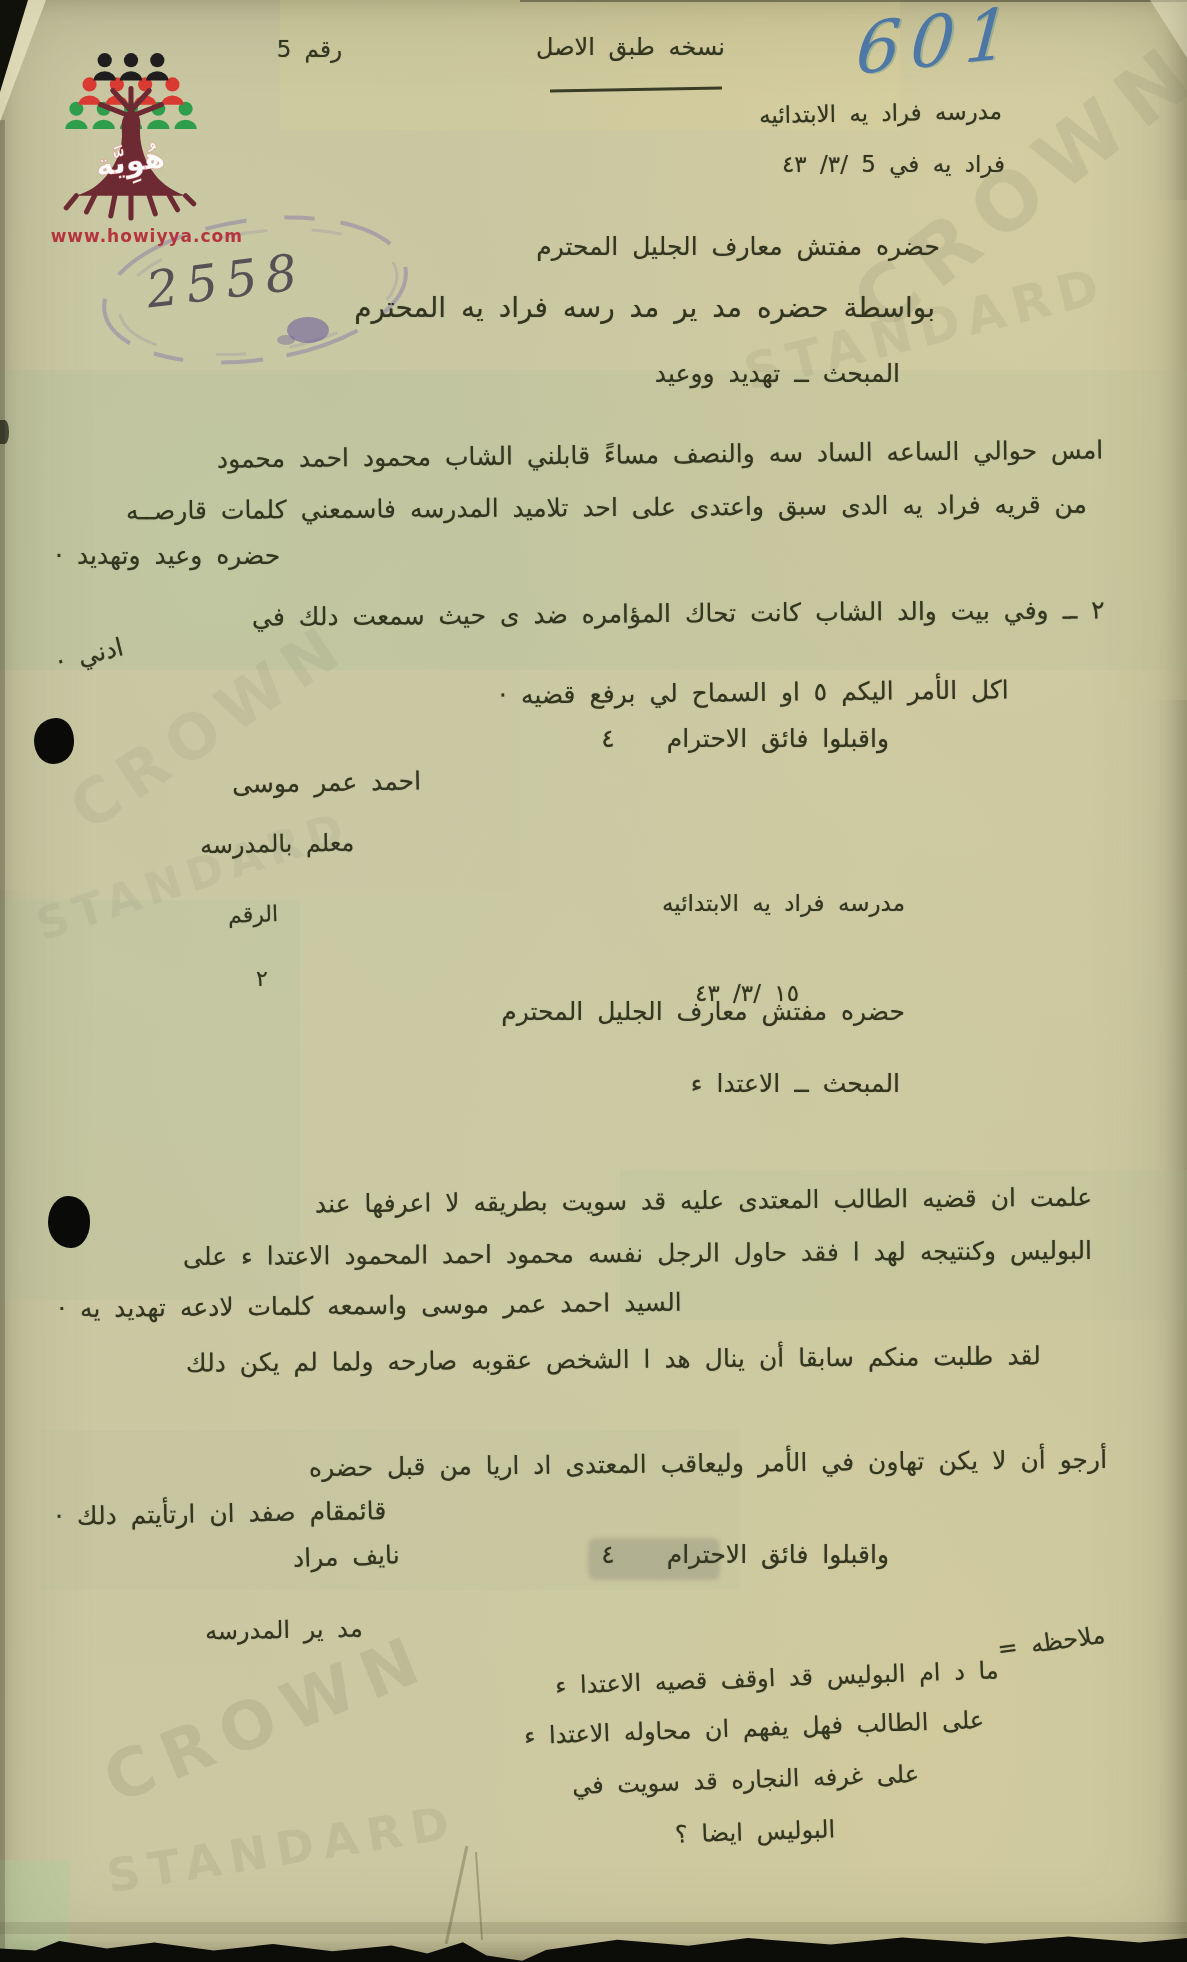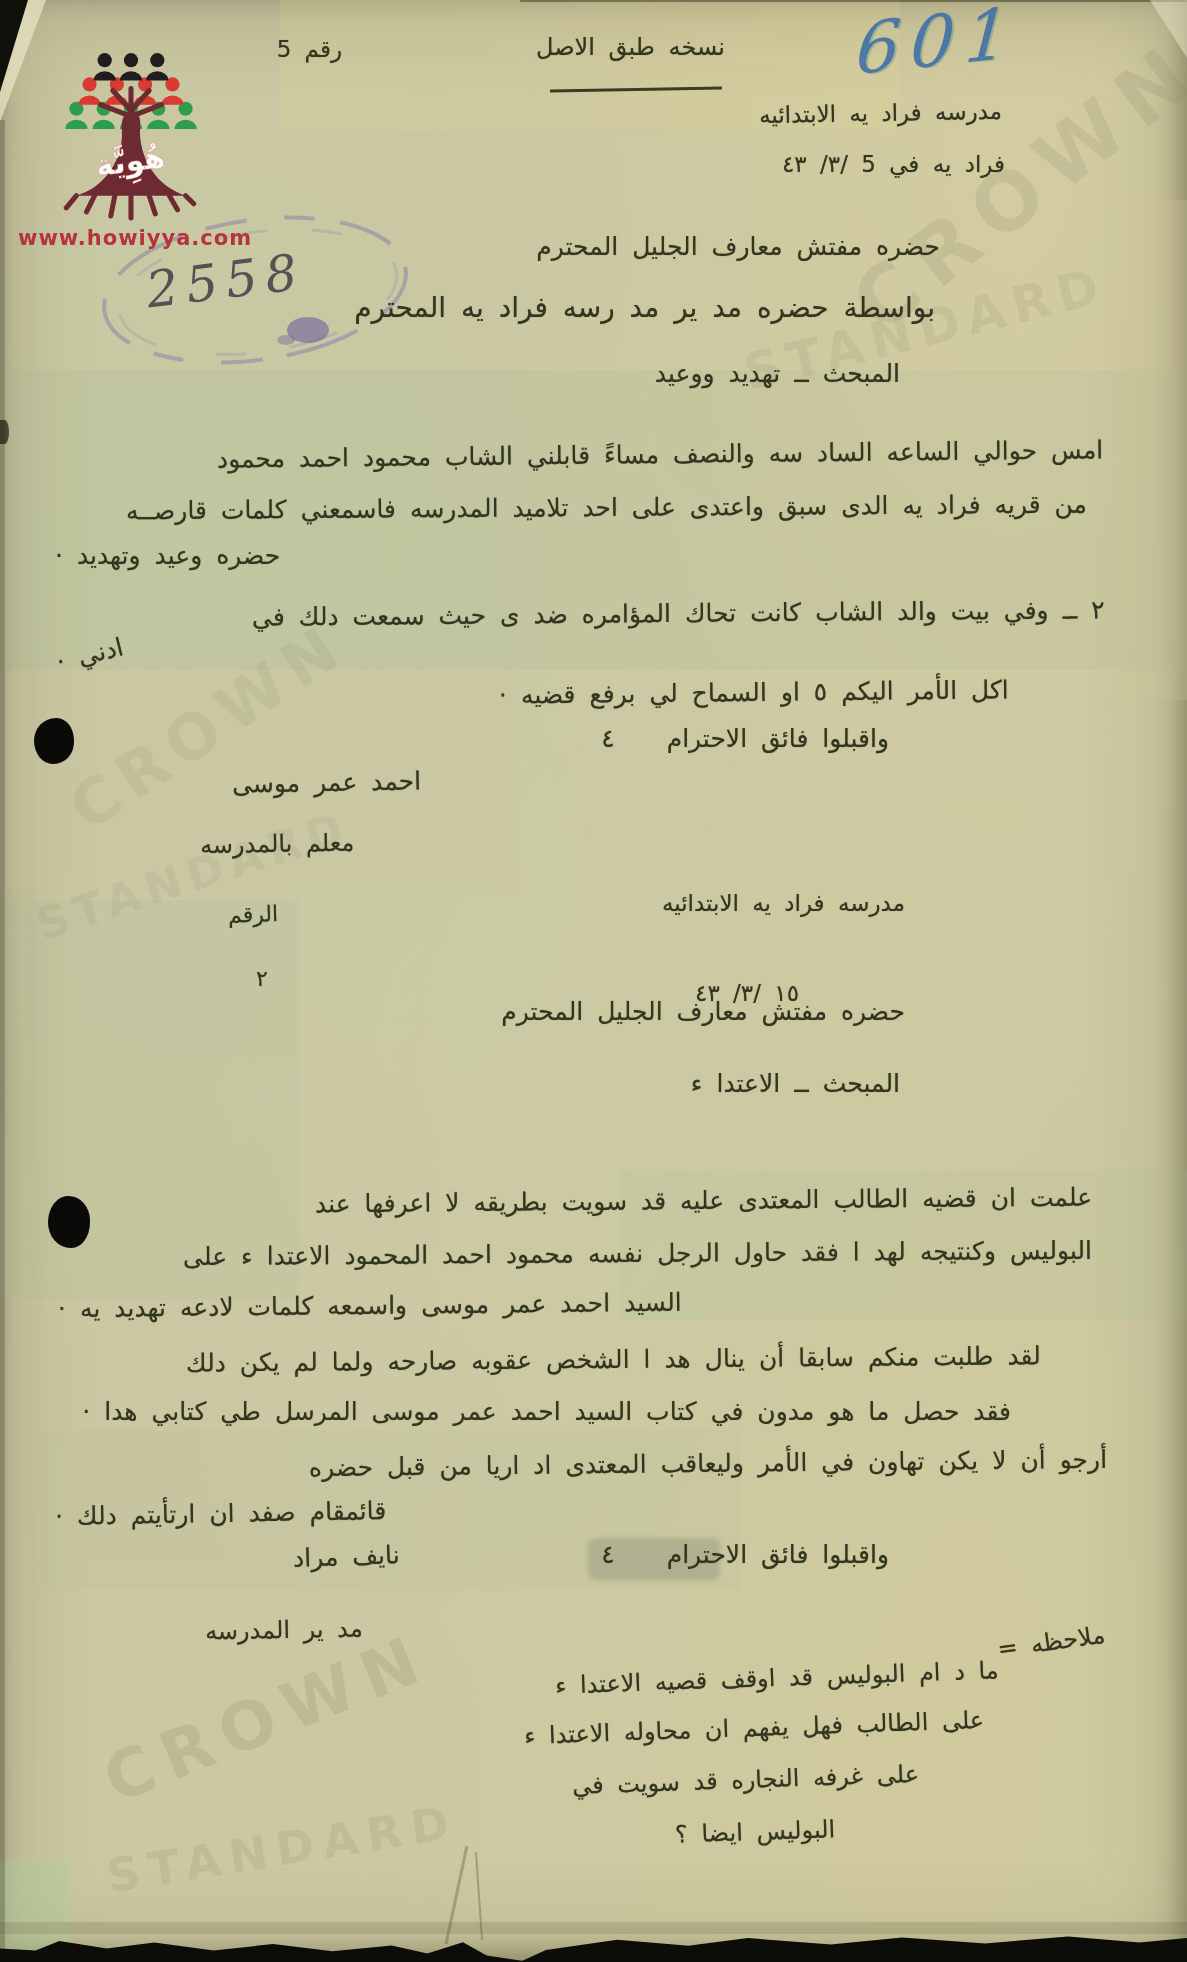--- a/index.html
+++ b/index.html
@@ -18,21 +18,21 @@
   .ln{
     position:absolute;direction:rtl;unicode-bidi:embed;white-space:nowrap;
     color:#32351f;font-size:25px;letter-spacing:.4px;word-spacing:6px;
     text-shadow:0 0 1px rgba(45,48,28,.55);
   }
   .ghost{
     position:absolute;color:rgba(120,120,94,.16);font-weight:bold;
     font-family:"DejaVu Sans",sans-serif;pointer-events:none;
   }
   .dot{position:absolute;background:#0a0a08;}
-  .site-url{font-size:21px;color:#b5343e;letter-spacing:1px;font-weight:bold;text-align:right;margin-top:2px;font-family:"DejaVu Sans",sans-serif;}
+  .site-url{font-size:17px;color:#b5343e;letter-spacing:1px;font-weight:bold;text-align:right;margin-top:2px;font-family:"DejaVu Sans",sans-serif;}
   .torn{position:absolute;left:0;bottom:0;width:100%;height:30px;background:#0c0c08;
     clip-path:polygon(0 100%,0 55%,3% 62%,5% 30%,9% 55%,13% 35%,18% 62%,23% 40%,28% 64%,33% 45%,36% 72%,39% 34%,41% 78%,44% 96%,46% 60%,52% 26%,58% 46%,63% 20%,70% 42%,76% 18%,83% 38%,90% 15%,96% 35%,100% 20%,100% 100%);}
 </style>
 </head>
 <body>
 
 <div id="scan">
 
   <div class="patch" style="left:280px;top:0;width:620px;height:130px;background:rgba(228,216,140,.16)"></div>
   <div class="patch" style="left:0;top:370px;width:1187px;height:300px;background:rgba(150,185,140,.12)"></div>
@@ -86,21 +86,20 @@
   <div class="ln" style="right:388px;top:938px;font-size:23px;margin-top:42px;">١٥ /٣/ ٤٣</div>
   <div class="ln" style="left:228px;top:902px;font-size:22px;transform:rotate(-2deg)">الرقم</div>
   <div class="ln" style="left:256px;top:966px;font-size:22px;">٢</div>
   <div class="ln" style="right:282px;top:997px;">حضره مفتش معارف الجليل المحترم</div>
   <div class="ln" style="right:287px;top:1069px;margin-left:16px;">المبحث ــ الاعتدا ء</div>
 
   <div class="ln" style="right:95px;top:1186px;transform:rotate(-.5deg)">علمت ان قضيه الطالب المعتدى عليه قد سويت بطريقه لا اعرفها عند</div>
   <div class="ln" style="right:95px;top:1239px;transform:rotate(-.4deg)">البوليس وكنتيجه لهد ا فقد حاول الرجل نفسه محمود احمد المحمود الاعتدا ء على</div>
   <div class="ln" style="left:58px;top:1291px;transform:rotate(-.6deg)">السيد احمد عمر موسى واسمعه كلمات لادعه تهديد يه ·</div>
   <div class="ln" style="right:146px;top:1345px;transform:rotate(-.5deg)">لقد طلبت منكم سابقا أن ينال هد ا الشخص عقوبه صارحه ولما لم يكن دلك</div>
-  <div class="ln" style="right:176px;top:1397px;">فقد حصل ما هو مدون في كتاب السيد احمد عمر موسى المرسل طي كتابي هدا ·</div>
   <div class="ln" style="right:80px;top:1449px;transform:rotate(-.6deg)">أرجو أن لا يكن تهاون في الأمر وليعاقب المعتدى اد اريا من قبل حضره</div>
   <div class="ln" style="left:55px;top:1499px;transform:rotate(-1deg)">قائمقام صفد ان ارتأيتم دلك ·</div>
 
   <div class="patch" style="left:588px;top:1538px;width:132px;height:42px;background:rgba(122,124,114,.30);border-radius:8px;filter:blur(2px);"></div>
 
   <div class="ln" style="right:298px;top:1540px;">
     <span>واقبلوا فائق الاحترام</span><span style="margin-right:52px;">٤</span>
   </div>
   <div class="ln" style="left:293px;top:1542px;transform:rotate(-2deg)">نايف مراد</div>
   <div class="ln" style="left:205px;top:1616px;font-size:24px;transform:rotate(-1deg)">مد ير المدرسه</div>

